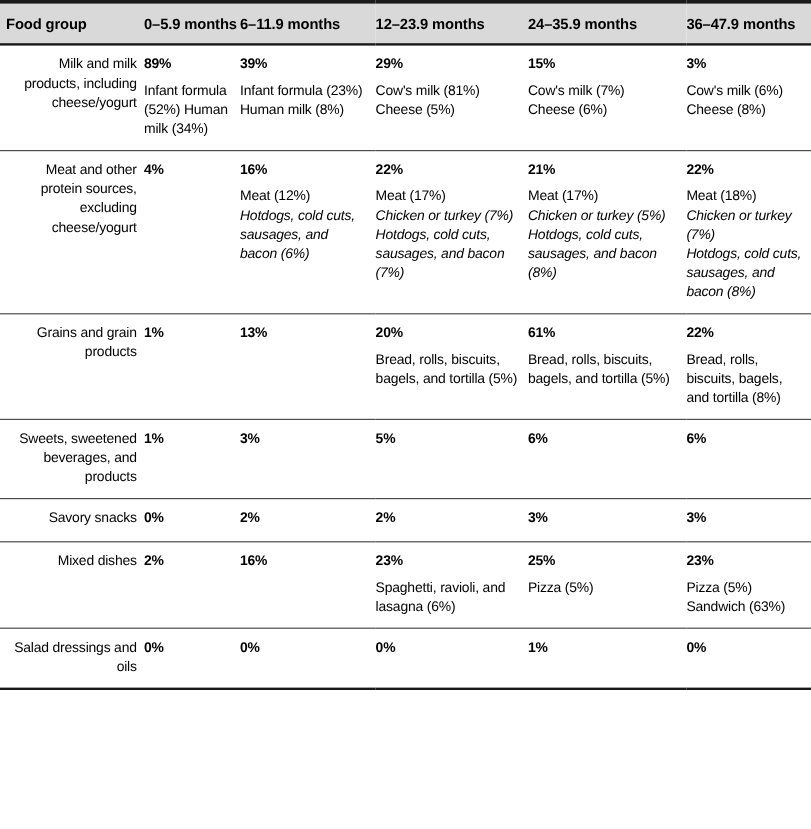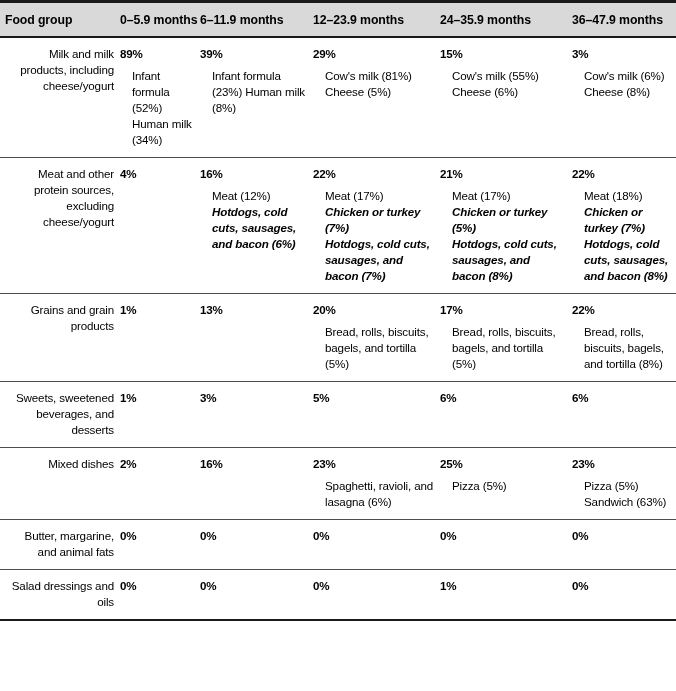--- a/index.html
+++ b/index.html
@@ -67,28 +67,26 @@
     display: block;
   }
   .pct {
     display: block;
     margin-bottom: 2px;
     font-weight: bold;
   }
   .sub-list {
     display: block;
     margin-top: 6px;
-    margin-left: 12px;
   }
   .sub-item {
     display: block;
   }
   .sub-item.italic {
     font-style: italic;
-    font-weight: bold;
   }
 
   
   col.col-0 { width: 120px; }
   col.col-1 { width: 80px; }
   col.col-2 { width: 113px; }
   col.col-3 { width: 127px; }
   col.col-4 { width: 132px; }
   col.col-5 { width: 104px; }
 </style>
@@ -136,21 +134,21 @@
           <td class="c3">
             <span class="pct">29%</span>
             <span class="sub-list">
               <span class="sub-item">Cow's milk (81%)</span>
               <span class="sub-item">Cheese (5%)</span>
             </span>
           </td>
           <td class="c4">
             <span class="pct">15%</span>
             <span class="sub-list">
-              <span class="sub-item">Cow's milk (55%)</span>
+              <span class="sub-item">Cow's milk (7%)</span>
               <span class="sub-item">Cheese (6%)</span>
             </span>
           </td>
           <td class="c5">
             <span class="pct">3%</span>
             <span class="sub-list">
               <span class="sub-item">Cow's milk (6%)</span>
               <span class="sub-item">Cheese (8%)</span>
             </span>
           </td>
@@ -204,50 +202,70 @@
           <td class="c2">
             <span class="pct">13%</span>
           </td>
           <td class="c3">
             <span class="pct">20%</span>
             <span class="sub-list">
               <span class="sub-item">Bread, rolls, biscuits, bagels, and tortilla (5%)</span>
             </span>
           </td>
           <td class="c4">
-            <span class="pct">17%</span>
+            <span class="pct">61%</span>
             <span class="sub-list">
               <span class="sub-item">Bread, rolls, biscuits, bagels, and tortilla (5%)</span>
             </span>
           </td>
           <td class="c5">
             <span class="pct">22%</span>
             <span class="sub-list">
               <span class="sub-item">Bread, rolls, biscuits, bagels, and tortilla (8%)</span>
             </span>
           </td>
         </tr>
         <tr class="data-row">
           <td class="c0">
-            <span class="group-label">Sweets, sweetened beverages, and desserts</span>
+            <span class="group-label">Sweets, sweetened beverages, and products</span>
           </td>
           <td class="c1">
             <span class="pct">1%</span>
           </td>
           <td class="c2">
             <span class="pct">3%</span>
           </td>
           <td class="c3">
             <span class="pct">5%</span>
           </td>
           <td class="c4">
             <span class="pct">6%</span>
           </td>
           <td class="c5">
             <span class="pct">6%</span>
+          </td>
+        </tr>
+        <tr class="data-row">
+          <td class="c0">
+            <span class="group-label">Savory snacks</span>
+          </td>
+          <td class="c1">
+            <span class="pct">0%</span>
+          </td>
+          <td class="c2">
+            <span class="pct">2%</span>
+          </td>
+          <td class="c3">
+            <span class="pct">2%</span>
+          </td>
+          <td class="c4">
+            <span class="pct">3%</span>
+          </td>
+          <td class="c5">
+            <span class="pct">3%</span>
           </td>
         </tr>
         <tr class="data-row">
           <td class="c0">
             <span class="group-label">Mixed dishes</span>
           </td>
           <td class="c1">
             <span class="pct">2%</span>
           </td>
           <td class="c2">
@@ -268,40 +286,20 @@
           <td class="c5">
             <span class="pct">23%</span>
             <span class="sub-list">
               <span class="sub-item">Pizza (5%)</span>
               <span class="sub-item">Sandwich (63%)</span>
             </span>
           </td>
         </tr>
         <tr class="data-row">
           <td class="c0">
-            <span class="group-label">Butter, margarine, and animal fats</span>
-          </td>
-          <td class="c1">
-            <span class="pct">0%</span>
-          </td>
-          <td class="c2">
-            <span class="pct">0%</span>
-          </td>
-          <td class="c3">
-            <span class="pct">0%</span>
-          </td>
-          <td class="c4">
-            <span class="pct">0%</span>
-          </td>
-          <td class="c5">
-            <span class="pct">0%</span>
-          </td>
-        </tr>
-        <tr class="data-row">
-          <td class="c0">
             <span class="group-label">Salad dressings and oils</span>
           </td>
           <td class="c1">
             <span class="pct">0%</span>
           </td>
           <td class="c2">
             <span class="pct">0%</span>
           </td>
           <td class="c3">
             <span class="pct">0%</span>

